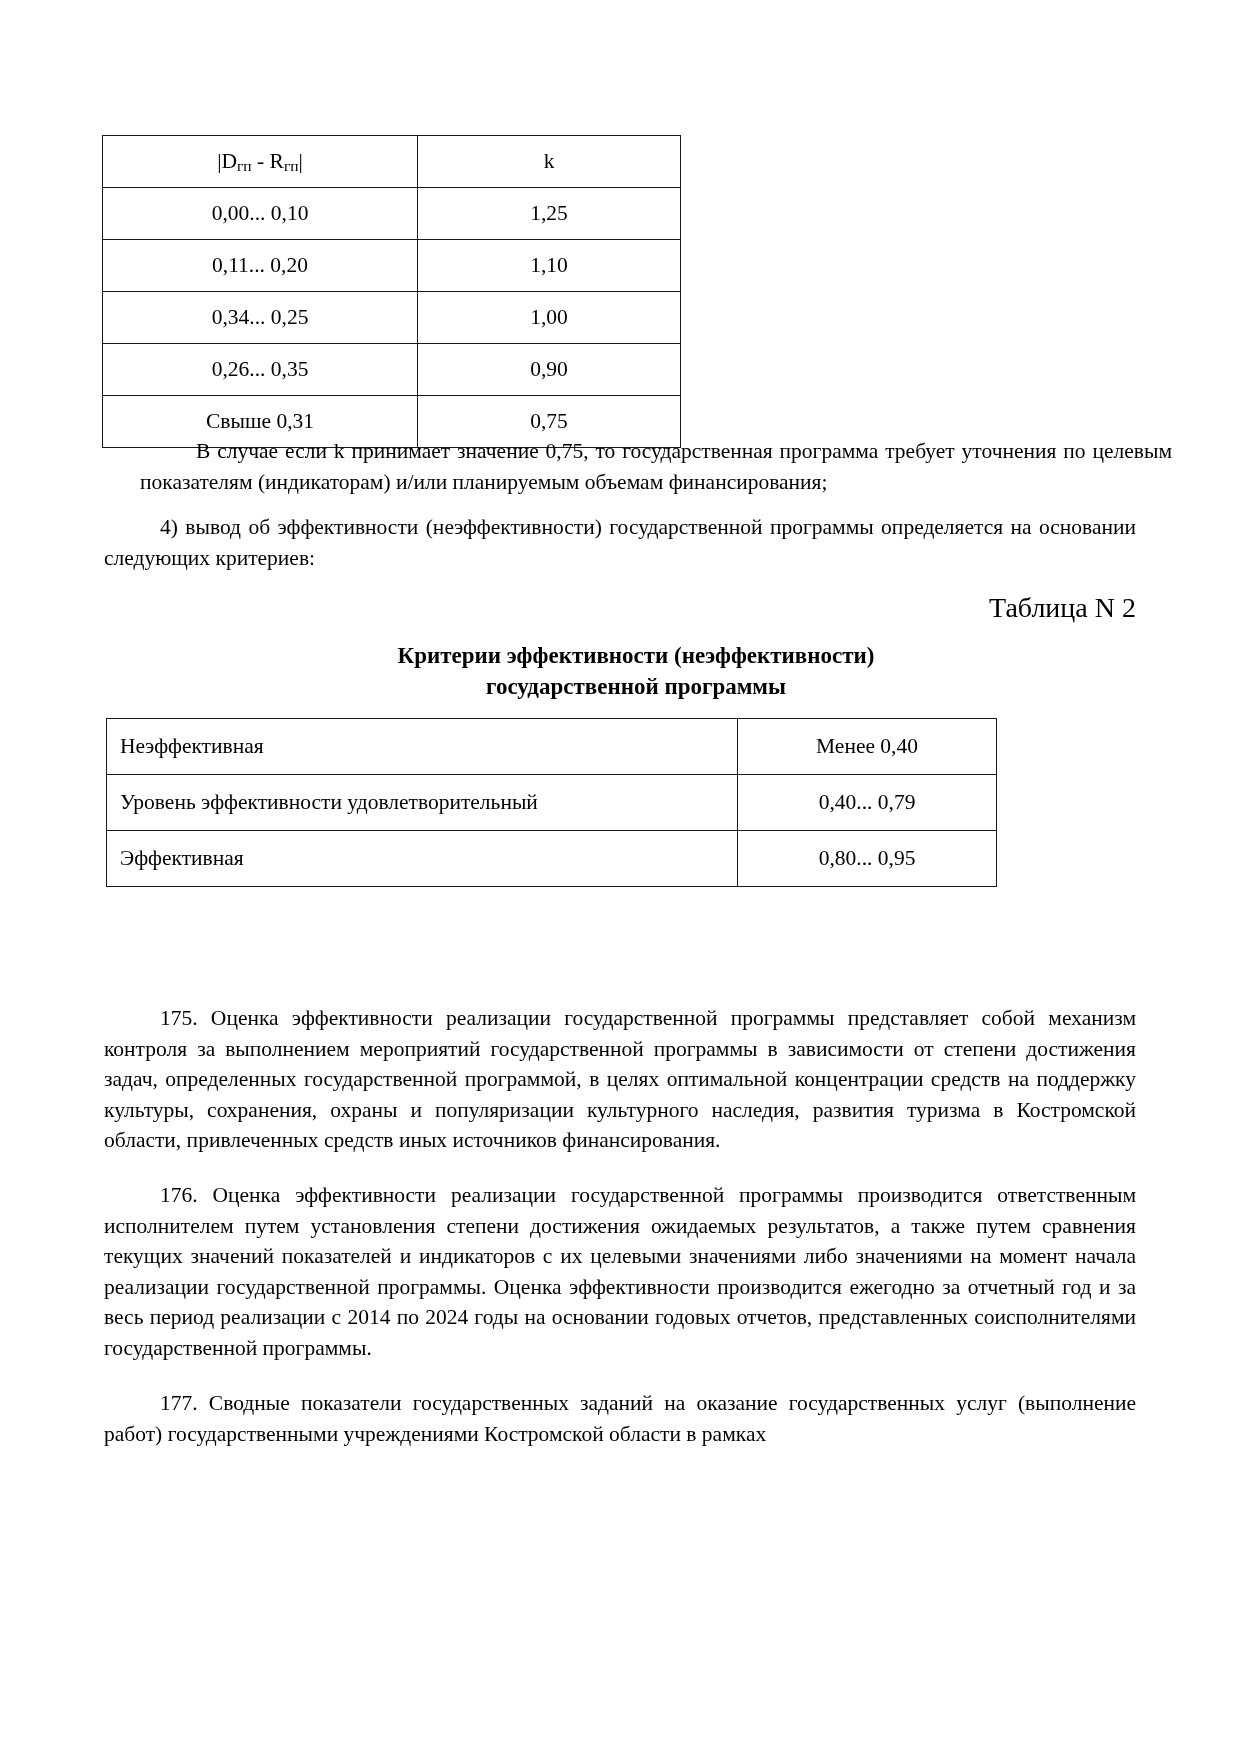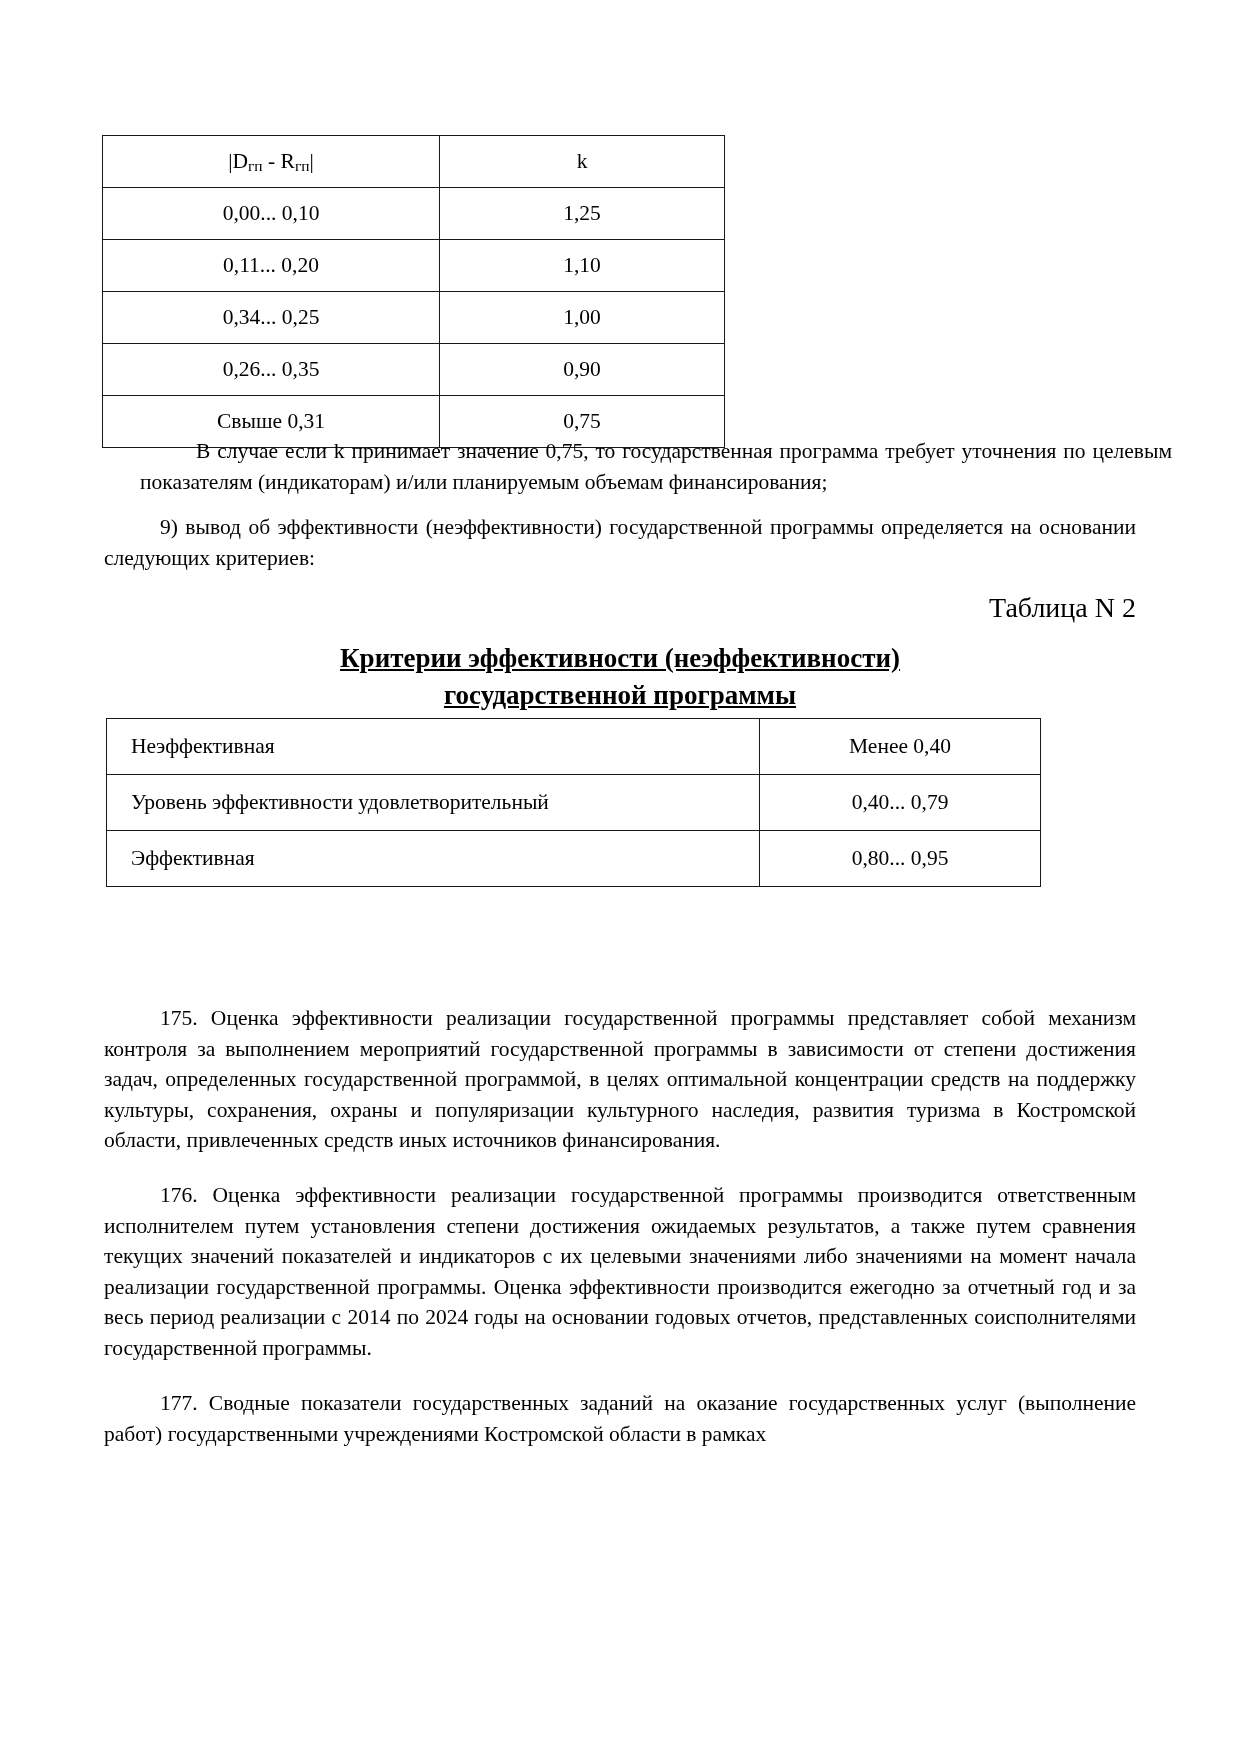--- a/index.html
+++ b/index.html
@@ -25,21 +25,21 @@
 
   
   .tbl {
     border-collapse: collapse;
     table-layout: fixed;
   }
   .tbl td {
     border: 1.6px solid #1a1a1a;
     font-size: 21.5px;
     line-height: 1.25;
-    padding: 12px 24px;
+    padding: 12px 13px;
     vertical-align: middle;
   }
   .t-center { text-align: center; }
   .t-left   { text-align: left; padding-left: 22px; }
 
   
   #table-k {
     position: absolute;
     left: 102px;
     top: 135px;
@@ -76,27 +76,26 @@
     position: absolute;
     left: 104px;
     width: 1032px;
     text-align: right;
     font-size: 28px;
     line-height: 1.4;
   }
 
   .heading {
     position: absolute;
-    left: 104px;
+    left: 120px;
     width: 1032px;
     text-align: center;
-    font-size: 27px;
+    font-size: 23px;
     font-weight: bold;
     line-height: 1.36;
-    text-decoration: underline;
   }
   .heading span { display: block; }
   sub {
     font-size: 0.72em;
     vertical-align: -0.22em;
     line-height: 0;
   }
 </style>
 </head>
 <body>
@@ -133,21 +132,21 @@
       </tr>
     </tbody>
   </table>
 
   <div class="para" style="top: 436px; margin-left: 36px;">
     <span>В случае если k принимает значение 0,75, то государственная программа требует уточнения</span>
     <span>по целевым показателям (индикаторам) и/или планируемым объемам финансирования;</span>
   </div>
 
   <div class="para" style="top: 512px;">
-    <span>9) вывод об эффективности (неэффективности) государственной программы определяется на</span>
+    <span>4) вывод об эффективности (неэффективности) государственной программы определяется на</span>
     <span>основании следующих критериев:</span>
   </div>
 
   <div class="right-note" style="top: 588px;">Таблица N 2</div>
 
   <div class="heading" style="top: 640px;">
     <span>Критерии эффективности (неэффективности)</span>
     <span>государственной программы</span>
   </div>
 

